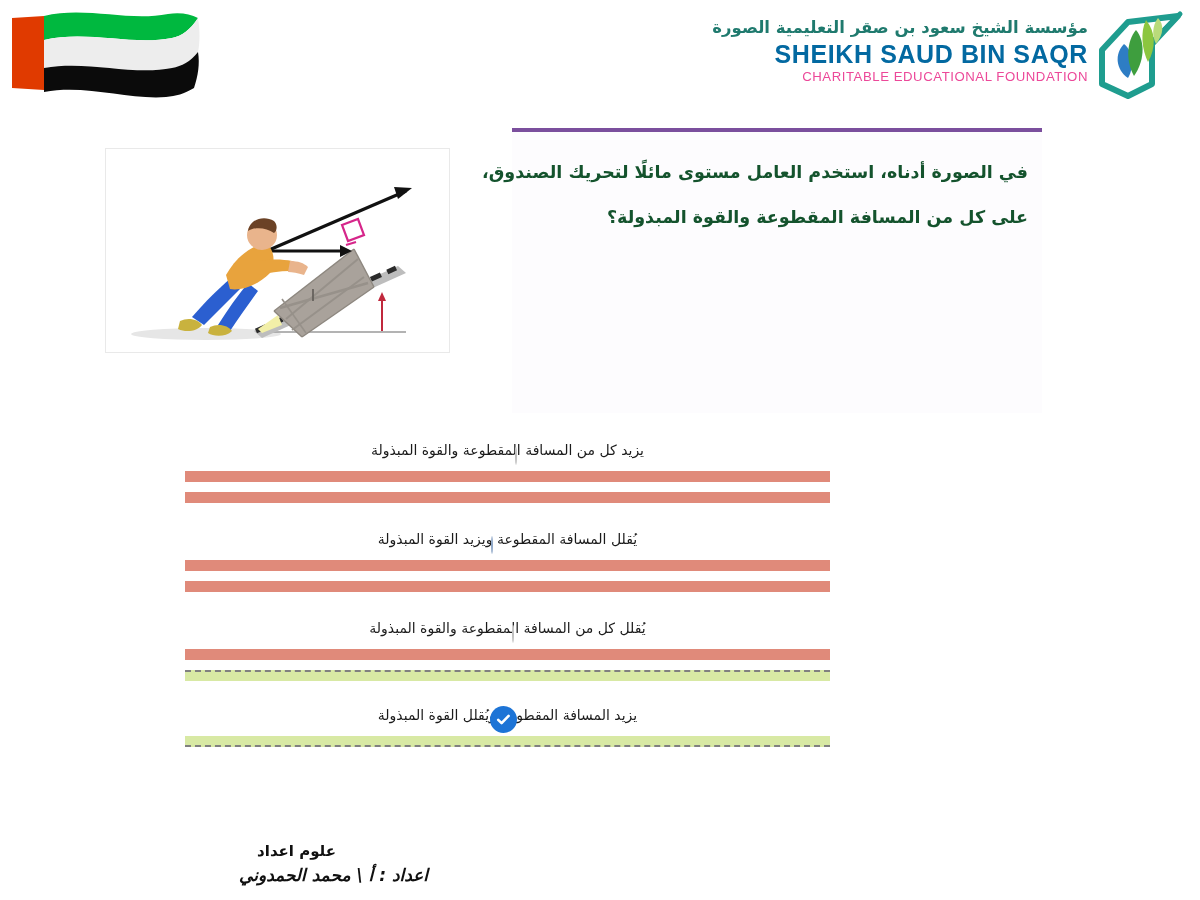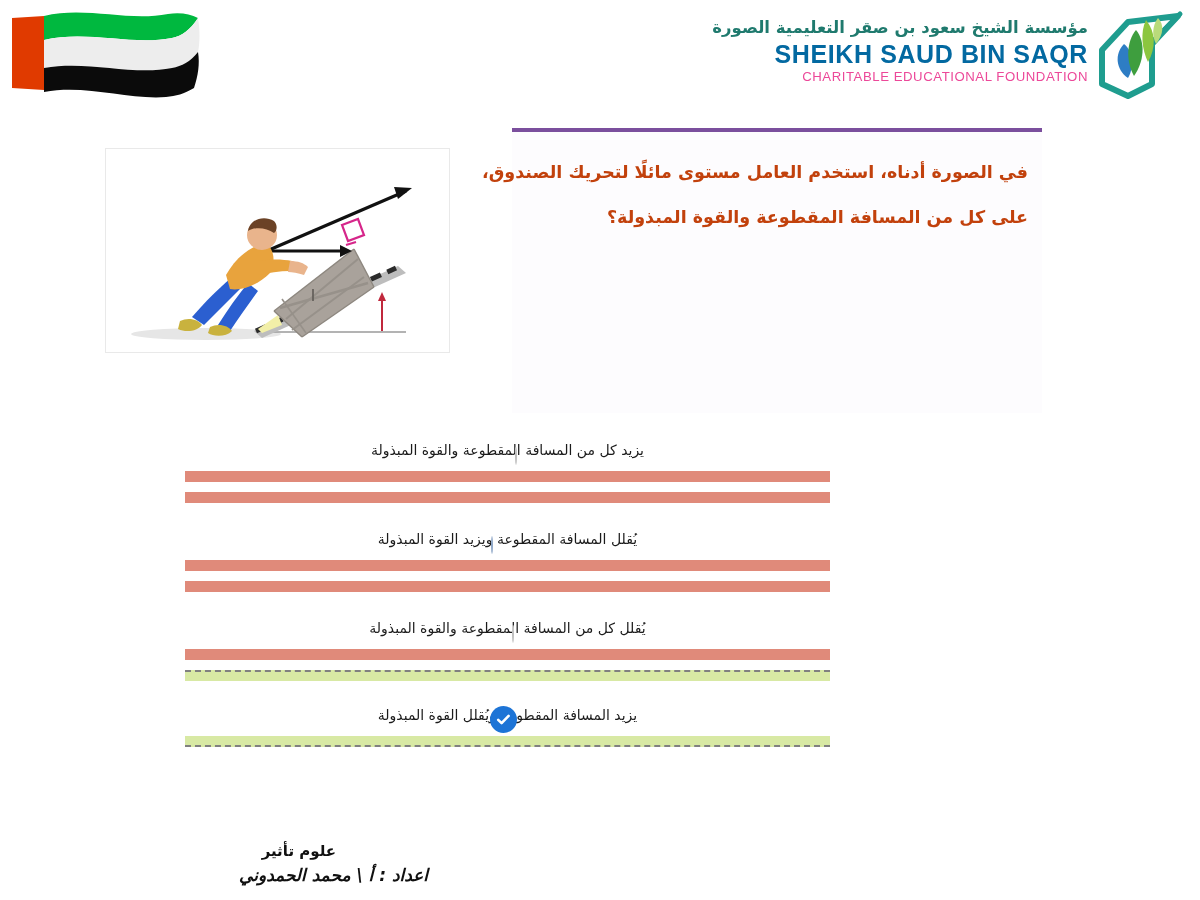--- a/index.html
+++ b/index.html
@@ -51,21 +51,21 @@
     position: absolute; left: 512px; top: 128px;
     width: 530px; height: 285px;
     background: #fdfcfe;
     border-top: 4px solid #7b4f9d;
   }
   .question-text {
     direction: rtl; text-align: right;
     font-family: "DejaVu Sans", sans-serif;
     font-weight: bold;
     font-size: 17.5px;
-    color: #c2410c;
+    color: #14532d;
     line-height: 2.55;
     padding: 18px 14px 0 10px;
   }
   .question-text p { white-space: nowrap; }
   .question-text p.l3 { padding-left: 52px; }
 
   
   .options { position: absolute; left: 0; top: 440px; width: 1200px; }
   .option { position: relative; width: 1200px; }
 
@@ -296,17 +296,17 @@
       <div class="bars">
         <div class="bar-gap"></div>
         <div class="bar-green-wrap">
           <div class="bar-green bottom"></div>
         </div>
       </div>
     </div>
   </div>
 
   <div class="footer">
-    <div class="f1">علوم تأثير</div>
+    <div class="f1">علوم اعداد</div>
     <div class="f2">اعداد : أ \ محمد الحمدوني</div>
   </div>
 
 </div>
 
 </body></html>

